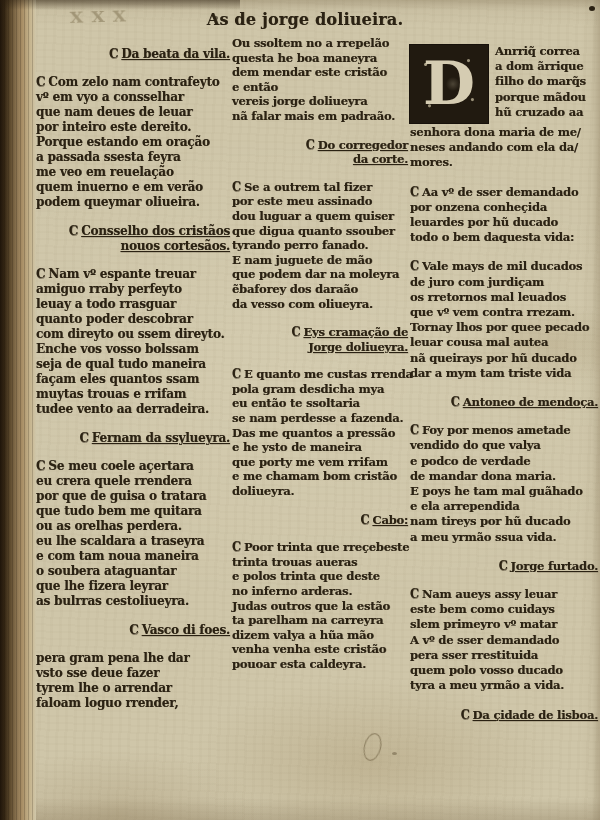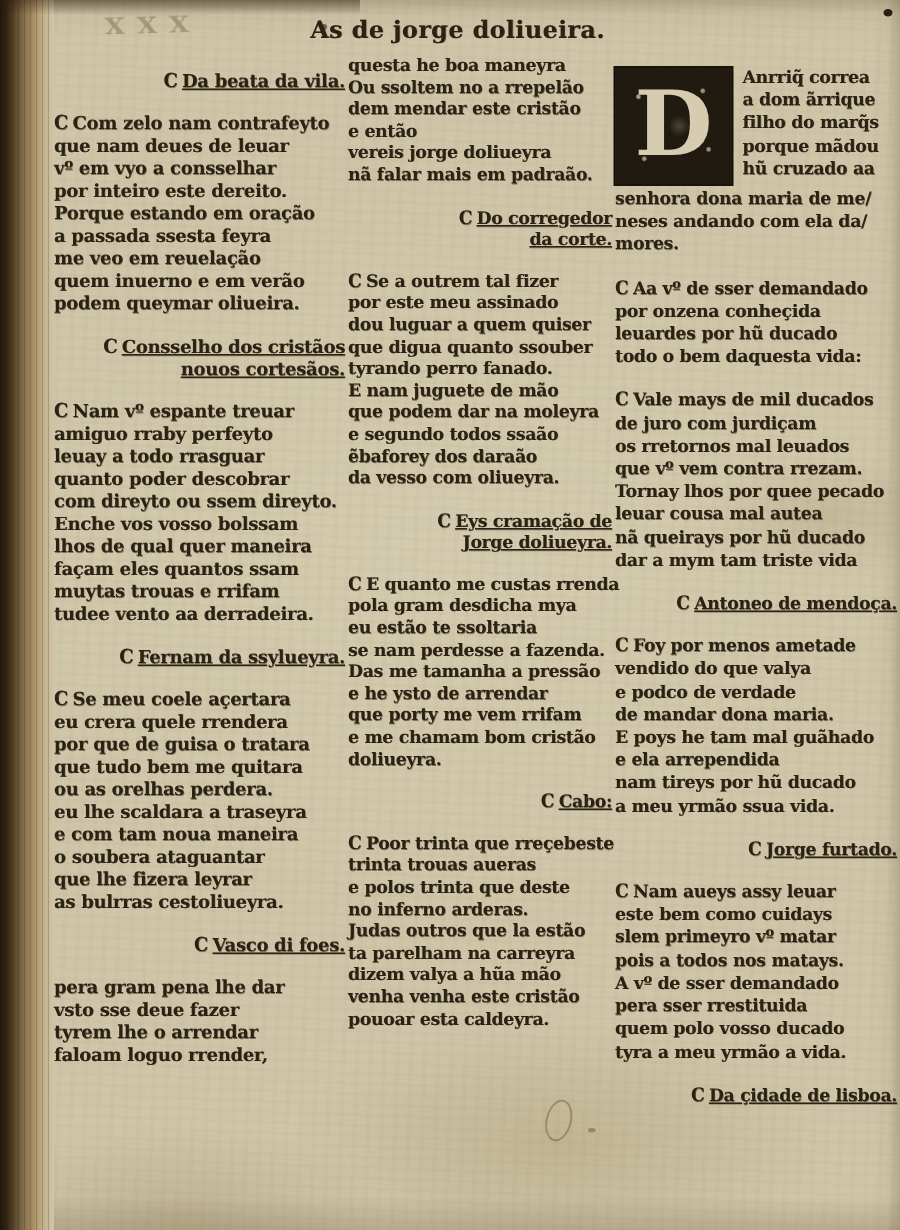--- a/index.html
+++ b/index.html
@@ -113,41 +113,41 @@
 <div class="ghost-mark" style="left:436px;top:14px;font-size:13px;">&nbsp;</div>
 
 <div class="running-header">As de jorge doliueira.</div>
 
 <div class="col col-1">
     <div class="block heading">
       <div class="line"><span class="pilcrow">C</span>Da beata da vila.</div>
     </div>
     <div class="block stanza">
       <div class="line"><span class="pilcrow">C</span>Com zelo nam contrafeyto</div>
+      <div class="line">vº em vyo a consselhar</div>
       <div class="line">que nam deues de leuar</div>
-      <div class="line">vº em vyo a consselhar</div>
       <div class="line">por inteiro este dereito.</div>
       <div class="line">Porque estando em oração</div>
       <div class="line">a passada ssesta feyra</div>
       <div class="line">me veo em reuelação</div>
       <div class="line">quem inuerno e em verão</div>
       <div class="line">podem queymar oliueira.</div>
     </div>
     <div class="block heading">
       <div class="line"><span class="pilcrow">C</span>Consselho dos cristãos</div>
       <div class="line">nouos cortesãos.</div>
     </div>
     <div class="block stanza">
       <div class="line"><span class="pilcrow">C</span>Nam vº espante treuar</div>
       <div class="line">amiguo rraby perfeyto</div>
       <div class="line">leuay a todo rrasguar</div>
       <div class="line">quanto poder descobrar</div>
       <div class="line">com direyto ou ssem direyto.</div>
       <div class="line">Enche vos vosso bolssam</div>
-      <div class="line">lhos de qual quer maneira</div>
+      <div class="line">seja de qual tudo maneira</div>
       <div class="line">façam eles quantos ssam</div>
       <div class="line">muytas trouas e rrifam</div>
       <div class="line">tudee vento aa derradeira.</div>
     </div>
     <div class="block heading">
       <div class="line"><span class="pilcrow">C</span>Fernam da ssylueyra.</div>
     </div>
     <div class="block stanza">
       <div class="line"><span class="pilcrow">C</span>Se meu coele açertara</div>
       <div class="line">eu crera quele rrendera</div>
@@ -165,54 +165,53 @@
     </div>
     <div class="block stanza">
       <div class="line">pera gram pena lhe dar</div>
       <div class="line">vsto sse deue fazer</div>
       <div class="line">tyrem lhe o arrendar</div>
       <div class="line">faloam loguo rrender,</div>
     </div>
   </div>
 <div class="col col-2">
     <div class="block stanza">
+      <div class="line">Ou ssoltem no a rrepelão</div>
       <div class="line">questa he boa maneyra</div>
-      <div class="line">Ou ssoltem no a rrepelão</div>
       <div class="line">dem mendar este cristão</div>
       <div class="line">e então</div>
       <div class="line">vereis jorge doliueyra</div>
       <div class="line">nã falar mais em padraão.</div>
     </div>
     <div class="block heading">
       <div class="line"><span class="pilcrow">C</span>Do corregedor</div>
       <div class="line">da corte.</div>
     </div>
     <div class="block stanza">
       <div class="line"><span class="pilcrow">C</span>Se a outrem tal fizer</div>
       <div class="line">por este meu assinado</div>
       <div class="line">dou luguar a quem quiser</div>
       <div class="line">que digua quanto ssouber</div>
       <div class="line">tyrando perro fanado.</div>
       <div class="line">E nam juguete de mão</div>
       <div class="line">que podem dar na moleyra</div>
-      <div class="line">e segundo todos ssaão</div>
       <div class="line">ẽbaforey dos daraão</div>
       <div class="line">da vesso com oliueyra.</div>
     </div>
     <div class="block heading">
       <div class="line"><span class="pilcrow">C</span>Eys cramação de</div>
       <div class="line">Jorge doliueyra.</div>
     </div>
     <div class="block stanza">
       <div class="line"><span class="pilcrow">C</span>E quanto me custas rrenda</div>
       <div class="line">pola gram desdicha mya</div>
-      <div class="line">eu estão te ssoltaria</div>
+      <div class="line">eu então te ssoltaria</div>
       <div class="line">se nam perdesse a fazenda.</div>
-      <div class="line">Das me tamanha a pressão</div>
-      <div class="line">e he ysto de arrendar</div>
+      <div class="line">Das me quantos a pressão</div>
+      <div class="line">e he ysto de maneira</div>
       <div class="line">que porty me vem rrifam</div>
       <div class="line">e me chamam bom cristão</div>
       <div class="line">doliueyra.</div>
     </div>
     <div class="block heading">
       <div class="line"><span class="pilcrow">C</span>Cabo:</div>
     </div>
     <div class="block stanza">
       <div class="line"><span class="pilcrow">C</span>Poor trinta que rreçebeste</div>
       <div class="line">trinta trouas aueras</div>
@@ -267,21 +266,20 @@
       <div class="line">nam tireys por hũ ducado</div>
       <div class="line">a meu yrmão ssua vida.</div>
     </div>
     <div class="block heading">
       <div class="line"><span class="pilcrow">C</span>Jorge furtado.</div>
     </div>
     <div class="block stanza">
       <div class="line"><span class="pilcrow">C</span>Nam aueys assy leuar</div>
       <div class="line">este bem como cuidays</div>
       <div class="line">slem primeyro vº matar</div>
-      <div class="line">pois a todos nos matays.</div>
       <div class="line">A vº de sser demandado</div>
       <div class="line">pera sser rrestituida</div>
       <div class="line">quem polo vosso ducado</div>
       <div class="line">tyra a meu yrmão a vida.</div>
     </div>
     <div class="block heading">
       <div class="line"><span class="pilcrow">C</span>Da çidade de lisboa.</div>
     </div>
   </div>
 

